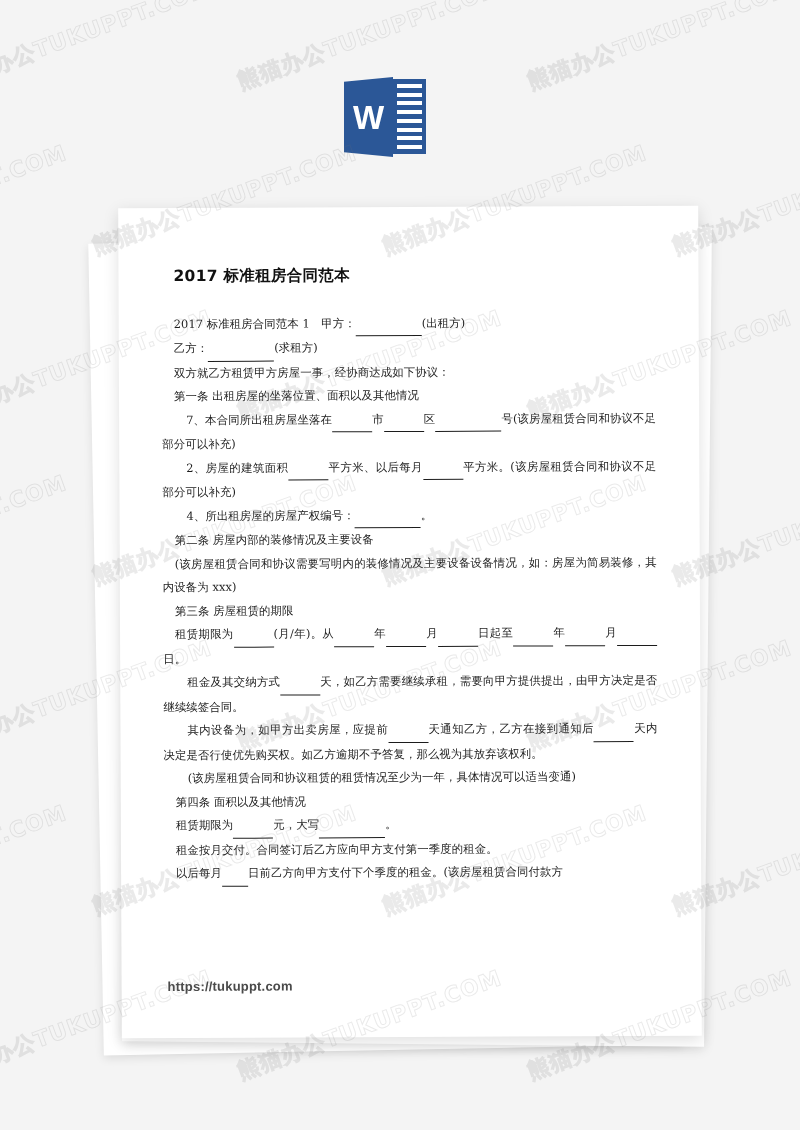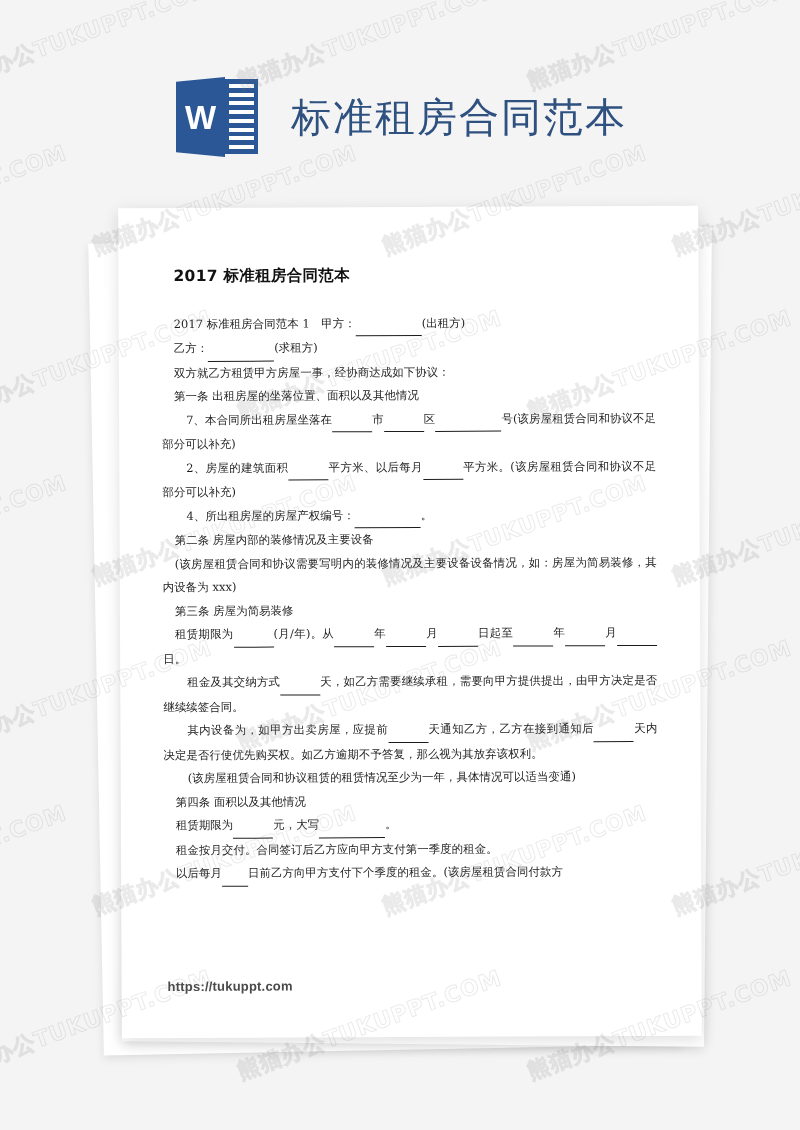--- a/index.html
+++ b/index.html
@@ -218,21 +218,21 @@
       <div id="doc-paragraphs">
           <p class="para indent-sm" id="p-parties-a"><span>2017 标准租房合同范本 1 甲方：</span><span class="blank b-lg">&nbsp;</span><span>(出租方)</span></p>
           <p class="para indent-sm" id="p-parties-b"><span>乙方：</span><span class="blank b-lg">&nbsp;</span><span>(求租方)</span></p>
           <p class="para indent-sm" id="p-agreement"><span>双方就乙方租赁甲方房屋一事，经协商达成如下协议：</span></p>
           <p class="para indent-sm" id="p-article-1"><span>第一条 出租房屋的坐落位置、面积以及其他情况</span></p>
           <p class="para indent" id="p-1-1"><span>7、本合同所出租房屋坐落在</span><span class="blank b-md">&nbsp;</span><span>市</span><span class="blank b-md">&nbsp;</span><span>区</span><span class="blank b-lg">&nbsp;</span><span>号(该房屋租赁合同和协议不足部分可以补充)</span></p>
           <p class="para indent" id="p-1-2"><span>2、房屋的建筑面积</span><span class="blank b-md">&nbsp;</span><span>平方米、以后每月</span><span class="blank b-md">&nbsp;</span><span>平方米。(该房屋租赁合同和协议不足部分可以补充)</span></p>
           <p class="para indent" id="p-1-3"><span>4、所出租房屋的房屋产权编号：</span><span class="blank b-lg">&nbsp;</span><span>。</span></p>
           <p class="para indent-sm" id="p-article-2"><span>第二条 房屋内部的装修情况及主要设备</span></p>
           <p class="para indent-sm" id="p-2-note"><span>(该房屋租赁合同和协议需要写明内的装修情况及主要设备设备情况，如：房屋为简易装修，其内设备为 xxx)</span></p>
-          <p class="para indent-sm" id="p-article-3"><span>第三条 房屋为简易装修</span></p>
+          <p class="para indent-sm" id="p-article-3"><span>第三条 房屋租赁的期限</span></p>
           <p class="para indent-sm" id="p-3-1"><span>租赁期限为</span><span class="blank b-md">&nbsp;</span><span>(月/年)。从</span><span class="blank b-md">&nbsp;</span><span>年</span><span class="blank b-md">&nbsp;</span><span>月</span><span class="blank b-md">&nbsp;</span><span>日起至</span><span class="blank b-md">&nbsp;</span><span>年</span><span class="blank b-md">&nbsp;</span><span>月</span><span class="blank b-md">&nbsp;</span><span>日。</span></p>
           <p class="para indent" id="p-3-2"><span>租金及其交纳方式</span><span class="blank b-md">&nbsp;</span><span>天，如乙方需要继续承租，需要向甲方提供提出，由甲方决定是否继续续签合同。</span></p>
           <p class="para indent" id="p-3-3"><span>其内设备为，如甲方出卖房屋，应提前</span><span class="blank b-md">&nbsp;</span><span>天通知乙方，乙方在接到通知后</span><span class="blank b-md">&nbsp;</span><span>天内决定是否行使优先购买权。如乙方逾期不予答复，那么视为其放弃该权利。</span></p>
           <p class="para indent" id="p-3-note"><span>(该房屋租赁合同和协议租赁的租赁情况至少为一年，具体情况可以适当变通)</span></p>
           <p class="para indent-sm" id="p-article-4"><span>第四条 面积以及其他情况</span></p>
           <p class="para indent-sm" id="p-4-1"><span>租赁期限为</span><span class="blank b-md">&nbsp;</span><span>元，大写</span><span class="blank b-lg">&nbsp;</span><span>。</span></p>
           <p class="para indent-sm" id="p-4-2"><span>租金按月交付。合同签订后乙方应向甲方支付第一季度的租金。</span></p>
           <p class="para indent-sm" id="p-4-3"><span>以后每月</span><span class="blank b-sm">&nbsp;</span><span>日前乙方向甲方支付下个季度的租金。(该房屋租赁合同付款方</span></p>
         </div>
     </div>
@@ -251,21 +251,20 @@
         <i></i>
         <i></i>
         <i></i>
         <i></i>
         <i></i>
         <i></i>
         <i></i>
     </div>
   </div>
 
-  <div id="header-title">标准租房合同范本</div>
 
 </div>
 
 <div id="watermark-layer">
     <div class="wm" style="left: -60px; top: 20px;">熊猫办公TUKUPPT.COM</div>
     <div class="wm" style="left: 230px; top: 20px;">熊猫办公TUKUPPT.COM</div>
     <div class="wm" style="left: 520px; top: 20px;">熊猫办公TUKUPPT.COM</div>
     <div class="wm" style="left: -205px; top: 185px;">熊猫办公TUKUPPT.COM</div>
     <div class="wm" style="left: 85px; top: 185px;">熊猫办公TUKUPPT.COM</div>
     <div class="wm" style="left: 375px; top: 185px;">熊猫办公TUKUPPT.COM</div>

